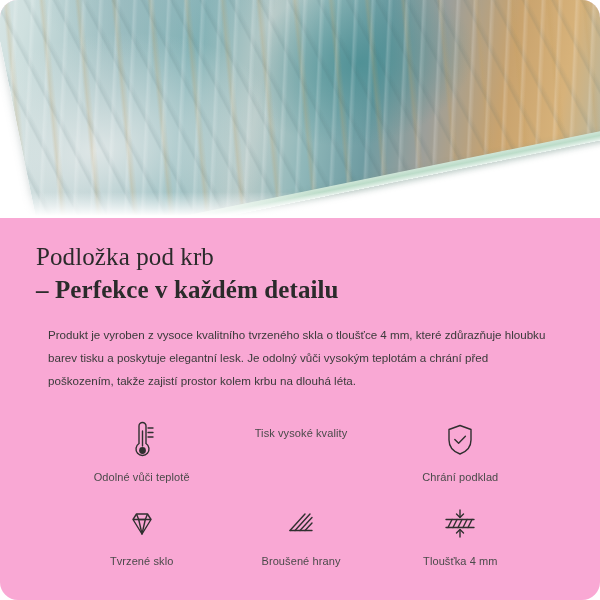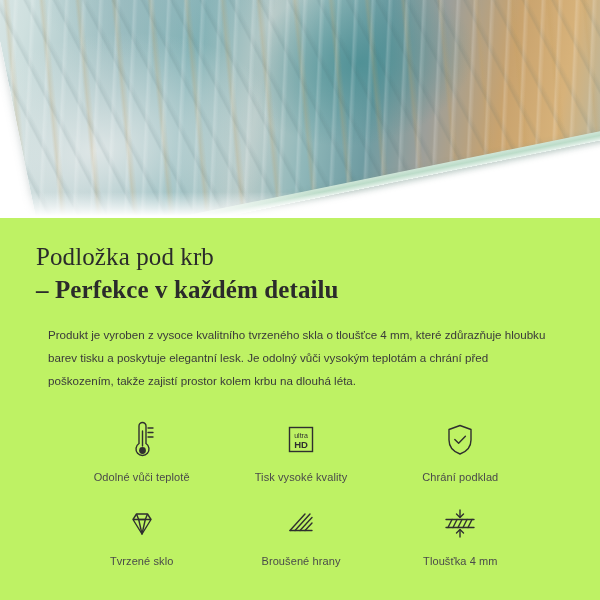--- a/index.html
+++ b/index.html
@@ -10,22 +10,23 @@
     width: 600px;
     height: 600px;
     background: #ffffff;
     font-family: "Liberation Sans", sans-serif;
     overflow: hidden;
   }
   .page {
     position: relative;
     width: 600px;
     height: 600px;
-    background: #bef264;
-    overflow: hidden;
+    background: #f9a8d4;
+    overflow: hidden;
+    border-radius: 18px;
   }
 
   
   .hero {
     position: relative;
     width: 600px;
     height: 218px;
     overflow: hidden;
     background: #ffffff;
   }
@@ -204,27 +205,20 @@
             <circle cx="20.5" cy="31.5" r="3.4" fill="#2f2f2f" stroke="none"></circle>
             <line x1="26" y1="9" x2="31" y2="9"></line>
             <line x1="26" y1="13.5" x2="31" y2="13.5"></line>
             <line x1="26" y1="18" x2="31" y2="18"></line>
           </svg>
         </div>
         <div class="feature-label">Odolné vůči teplotě</div>
       </div>
 
       <div class="feature">
-        <div class="feature-icon">
-          <svg class="ico" width="40" height="42" viewBox="0 0 40 42" fill="none">
-            <rect x="8.5" y="8.5" width="23" height="24" stroke="#2f2f2f" stroke-width="1.4"></rect>
-            <text x="20" y="19" text-anchor="middle" font-family="Liberation Sans, sans-serif" font-size="7" fill="#2f2f2f">ultra</text>
-            <text x="20" y="29" text-anchor="middle" font-family="Liberation Sans, sans-serif" font-size="9.5" font-weight="bold" fill="#2f2f2f">HD</text>
-          </svg>
-        </div>
         <div class="feature-label">Tisk vysoké kvality</div>
       </div>
 
       <div class="feature">
         <div class="feature-icon">
           <svg class="ico" width="40" height="42" viewBox="0 0 40 42" fill="none" stroke="#2f2f2f" stroke-width="1.4" stroke-linecap="round" stroke-linejoin="round">
             <path d="M20 6.5l11 4v10.5c0 7-4.8 11.8-11 14-6.2-2.2-11-7-11-14V10.5l11-4z"></path>
             <path d="M14.8 20.5l3.8 3.8 6.8-7"></path>
           </svg>
         </div>

